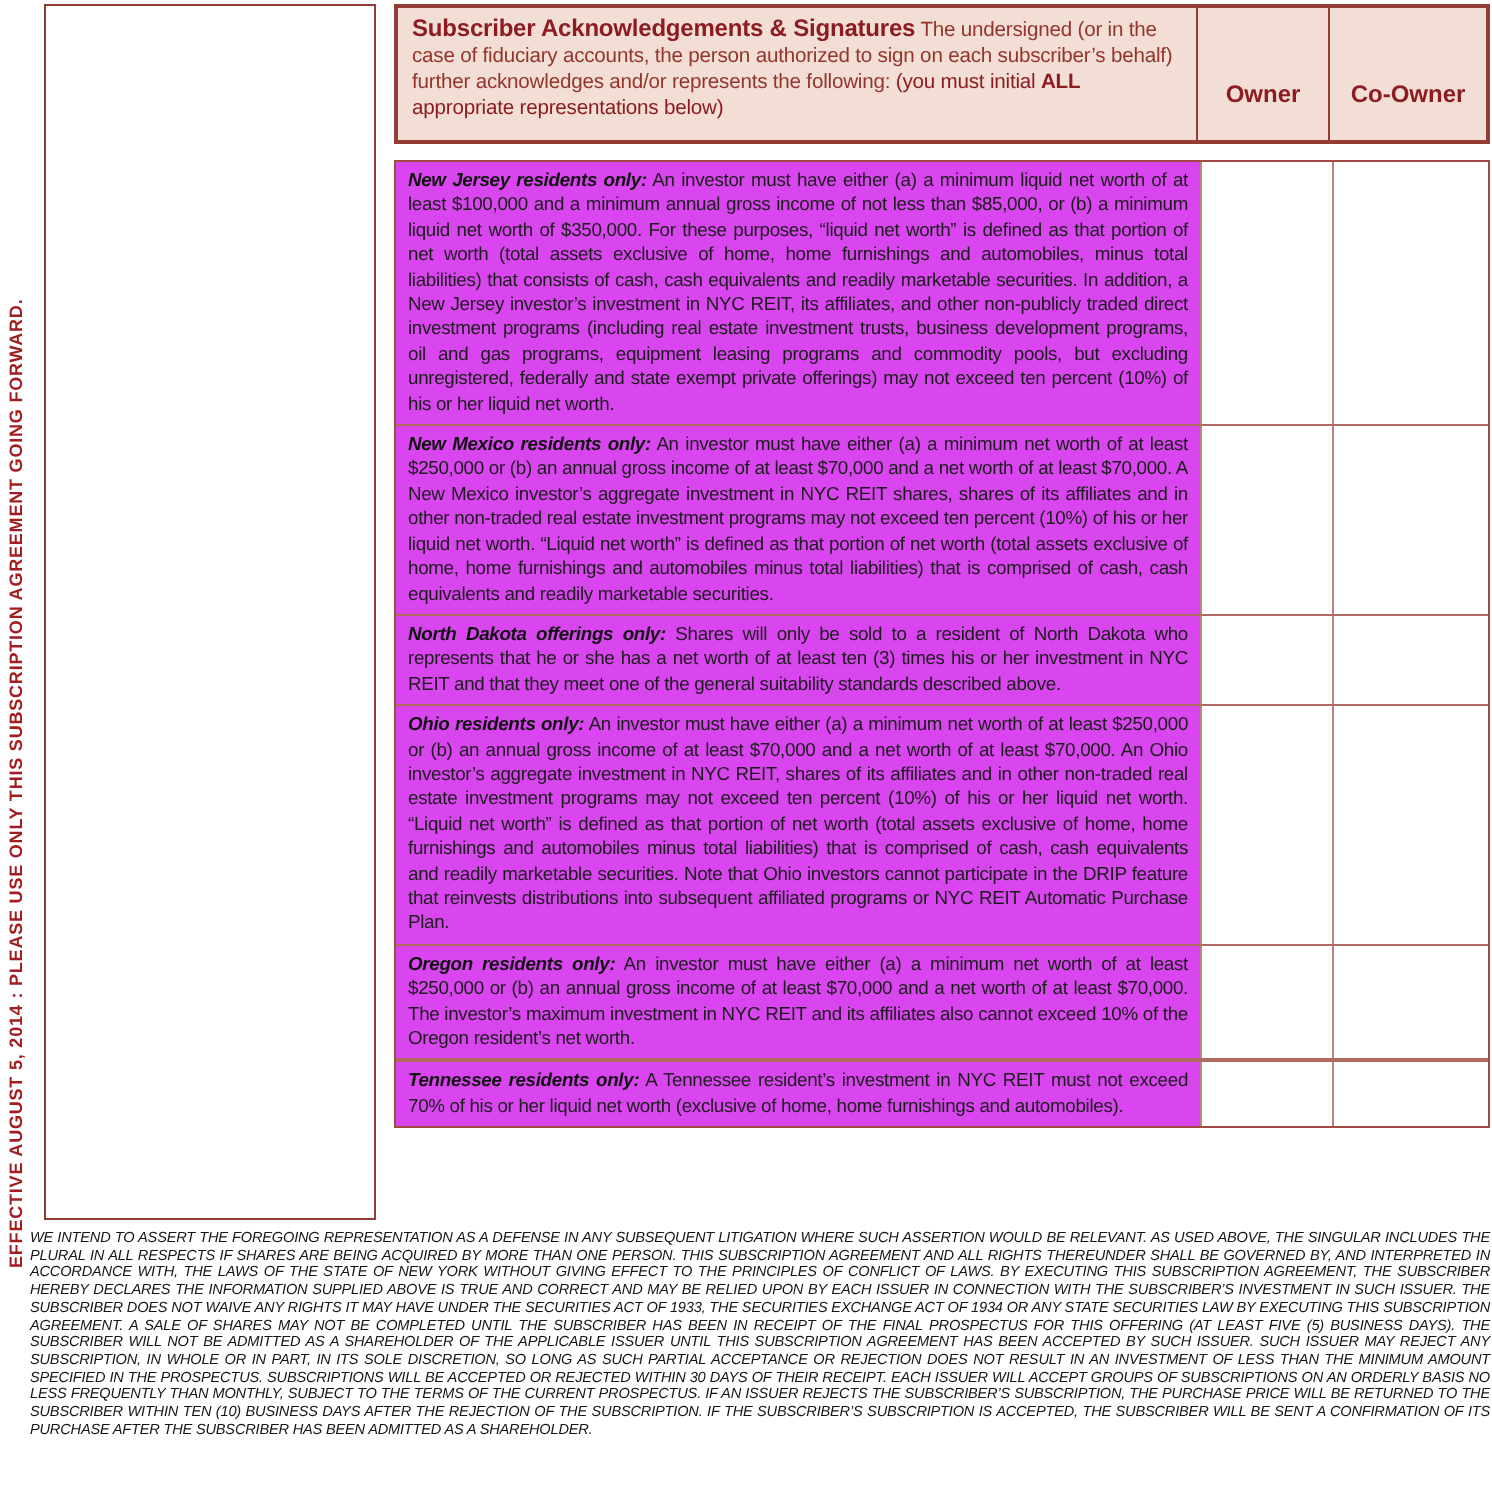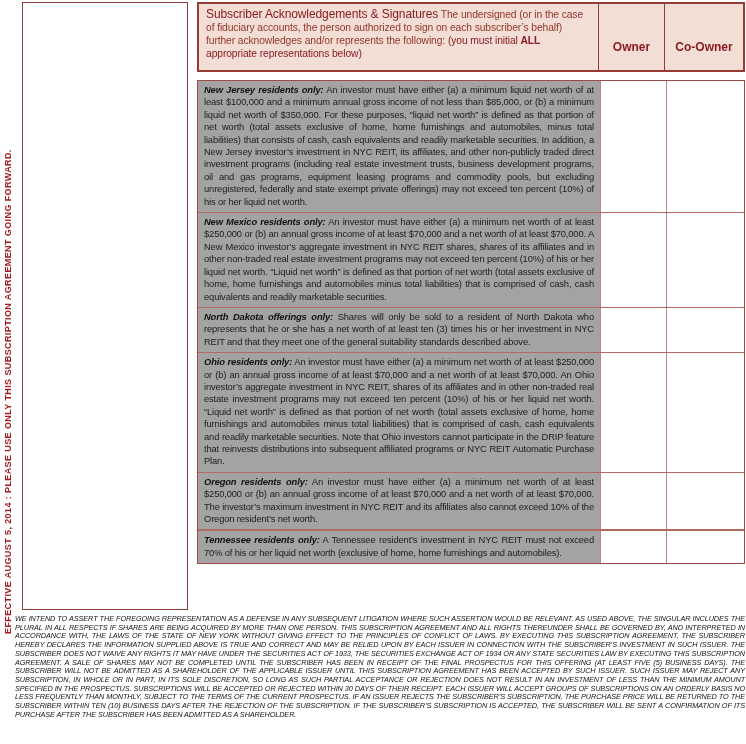--- a/index.html
+++ b/index.html
@@ -58,21 +58,21 @@
   }
   .header-text-cell {
     flex: 1;
     padding: 4px 7px 5px 7px;
     font-size: 10.3px;
     line-height: 13px;
     color: #93352c;
     letter-spacing: -0.1px;
   }
   .header-title {
-    font-weight: normal;
+    font-weight: bold;
     font-size: 12px;
     color: #8c1c22;
   }
   .header-bold { font-weight: normal; color: #8c1c22; }
   .header-bold-underline { font-weight: bold; color: #8c1c22; }
   .header-owner-cell, .header-coowner-cell {
     display: flex;
     flex-direction: column;
     justify-content: flex-end;
     align-items: center;
@@ -83,21 +83,21 @@
     border-left: 1.5px solid #943b33;
     box-sizing: border-box;
   }
   .header-owner-cell { width: 66px; }
   .header-coowner-cell { width: 79px; text-align: right; }
 
   .body-table {
     margin-top: 8px;
     border: 1.5px solid #a04a42;
     box-sizing: border-box;
-    background: #a3a3a3;
+    background: #d946ef;
   }
   .state-row {
     display: flex;
     border-bottom: 1px solid #b06a60;
   }
   .state-row:last-child { border-bottom: none; }
   .row-text-cell {
     flex: 1;
     padding: 3px 6px 4px 6px;
     font-size: 9.4px;

